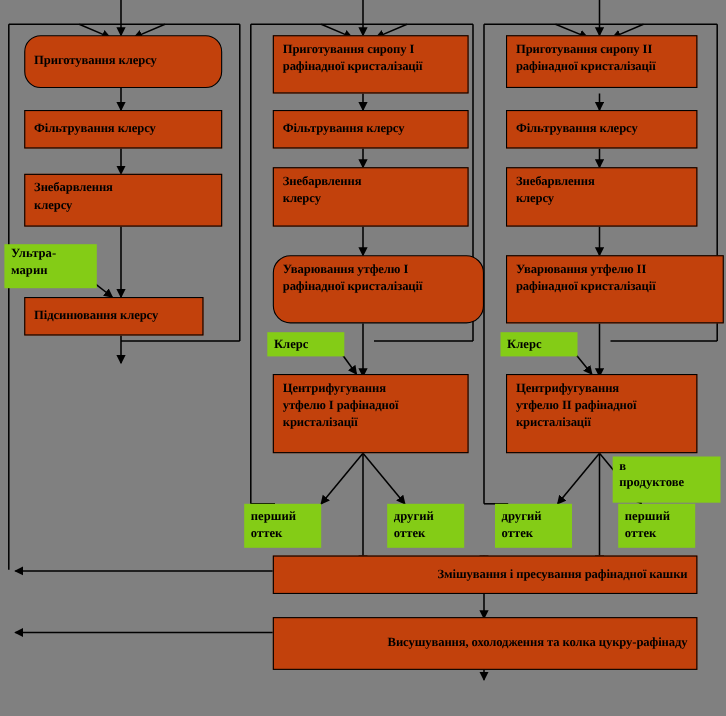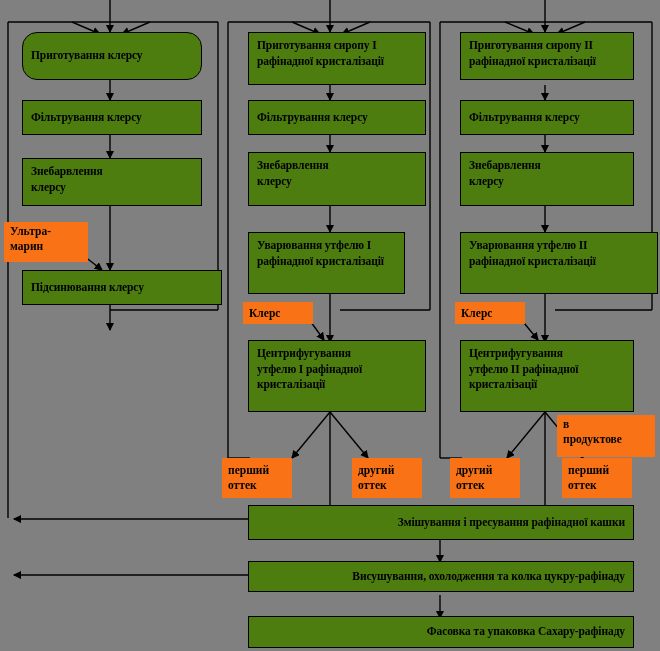--- a/index.html
+++ b/index.html
@@ -18,21 +18,21 @@
   svg.wires {
     position: absolute;
     left: 0;
     top: 0;
     width: 660px;
     height: 651px;
     pointer-events: none;
   }
   .box {
     position: absolute;
-    background: #4d7c0f;
+    background: #c2410c;
     border: 1px solid #000000;
     box-sizing: border-box;
     display: flex;
     align-items: flex-start;
     justify-content: flex-start;
     padding: 5px 8px;
     font-weight: bold;
     font-size: 11.5px;
     line-height: 1.35;
     color: #000000;
@@ -42,21 +42,21 @@
     align-items: center;
     justify-content: flex-end;
     text-align: center;
   }
   .box.midleft {
     align-items: center;
     justify-content: flex-start;
   }
   .tag {
     position: absolute;
-    background: #f97316;
+    background: #84cc16;
     border: none;
     box-sizing: border-box;
     display: flex;
     align-items: center;
     justify-content: flex-start;
     padding: 2px 6px;
     font-weight: bold;
     font-size: 11.5px;
     line-height: 1.3;
     color: #000000;
@@ -159,39 +159,39 @@
   <div class="box" style="left:22px; top:158px; width:180px; height:48px;">
     <span class="label-2line">Знебарвлення
 клерсу</span>
   </div>
 
   <div class="tag topalign" style="left:4px; top:222px; width:84px; height:40px;">
     <span class="label-2line">Ультра-
 марин</span>
   </div>
 
-  <div class="box midleft" style="left:22px; top:270px; width:200px; height:35px;">
+  <div class="box midleft" style="left:22px; top:270px; width:163px; height:35px;">
     <span class="label-2line">Підсинювання клерсу</span>
   </div>
 
   <div class="box" style="left:248px; top:32px; width:178px; height:53px;">
     <span class="label-2line">Приготування сиропу I
 рафінадної кристалізації</span>
   </div>
 
   <div class="box midleft" style="left:248px; top:100px; width:178px; height:35px;">
     <span class="label-2line">Фільтрування клерсу</span>
   </div>
 
   <div class="box" style="left:248px; top:152px; width:178px; height:54px;">
     <span class="label-2line">Знебарвлення
 клерсу</span>
   </div>
 
-  <div class="box" style="left:248px; top:232px; width:157px; height:62px;">
+  <div class="box" style="left:248px; top:232px; width:192px; height:62px;border-radius:16px;">
     <span class="label-2line">Уварювання утфелю I
 рафінадної кристалізації</span>
   </div>
 
   <div class="tag" style="left:243px; top:302px; width:70px; height:22px;">
     <span>Клерс</span>
   </div>
 
   <div class="box" style="left:248px; top:340px; width:178px; height:72px;">
     <span class="label-2line">Центрифугування
@@ -250,21 +250,18 @@
 
   <div class="tag" style="left:562px; top:458px; width:70px; height:40px;">
     <span class="label-2line">перший
 оттек</span>
   </div>
 
   <div class="box center" style="left:248px; top:505px; width:386px; height:35px;">
     <span>Змішування і пресування рафінадної кашки</span>
   </div>
 
-  <div class="box center" style="left:248px; top:561px; width:386px; height:31px;">
+  <div class="box center" style="left:248px; top:561px; width:386px; height:48px;">
     <span>Висушування, охолодження та колка цукру-рафінаду</span>
   </div>
 
-  <div class="box center" style="left:248px; top:616px; width:386px; height:32px;">
-    <span>Фасовка та упаковка Сахару-рафінаду</span>
-  </div>
 
 </div>
 
 </body></html>

